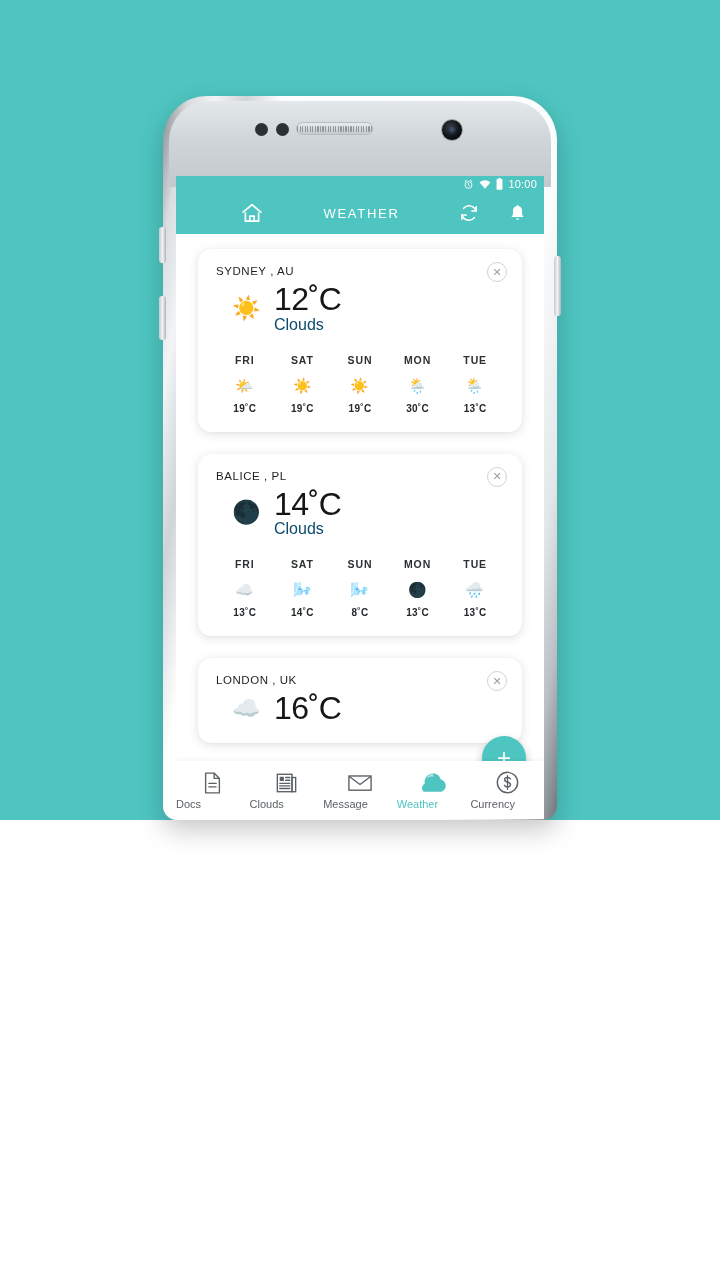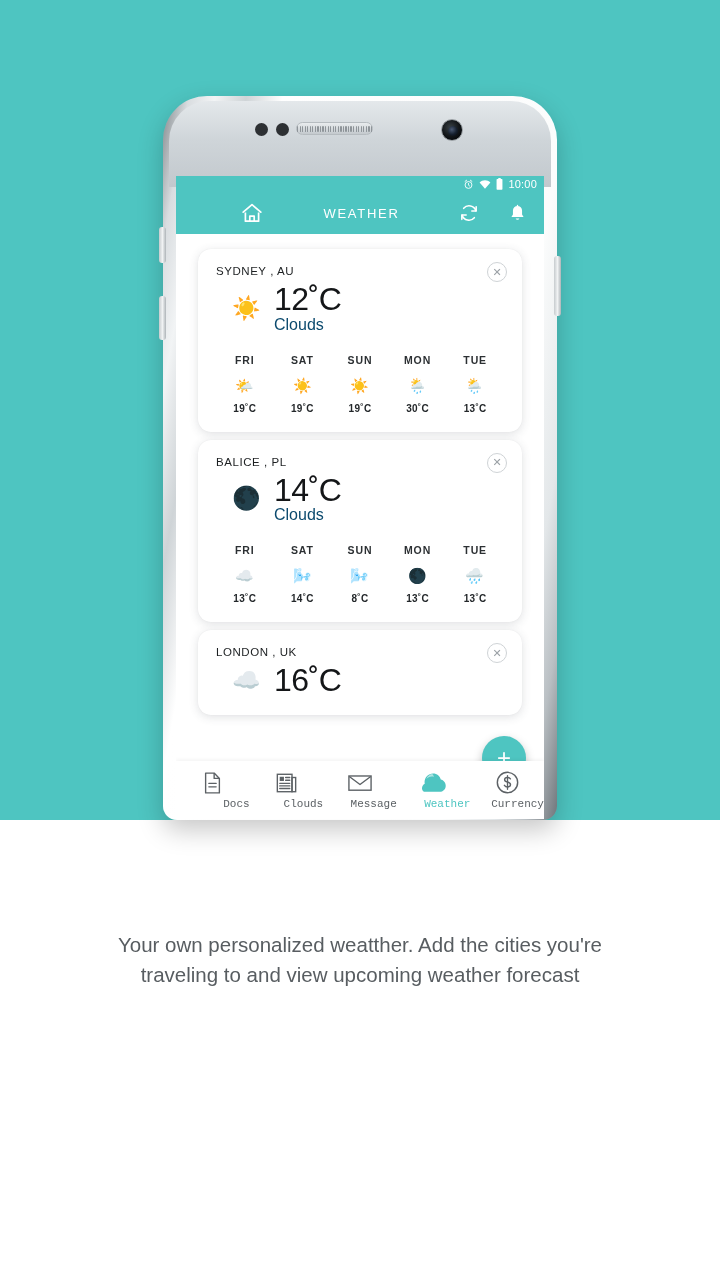--- a/index.html
+++ b/index.html
@@ -100,21 +100,21 @@
 
   
   .content{
     position:relative; height:585px; background:#ffffff;
     padding:15px 22px 0 22px; overflow:hidden;
   }
   .card{
     background:#fff; border-radius:13px;
     box-shadow:0 2px 10px rgba(60,70,80,.16), 0 0 1px rgba(0,0,0,.08);
     padding:16px 18px 18px 18px;
-    margin-bottom:8px;
+    margin-bottom:22px;
     position:relative;
   }
   .card-city{
     font-size:11.5px; color:#1d2022; letter-spacing:.55px; font-weight:400;
   }
   .card-close{
     position:absolute; right:15px; top:13px;
     width:20px; height:20px; border-radius:50%;
     border:1px solid #cfd3d6;
     display:flex; align-items:center; justify-content:center;
@@ -147,21 +147,21 @@
     z-index:20;
   }
 
   
   .bottomnav{
     position:absolute; left:0; bottom:0; width:368px; height:58px;
     background:#fff; display:flex; align-items:center;
     box-shadow:0 -1px 4px rgba(0,0,0,.06);
     z-index:25;
   }
-  .nav-item{ flex:1; text-align:right;font-family:Liberation Mono, monospace; }
+  .nav-item{ flex:1; text-align:left; }
   .nav-ico{ height:24px; display:flex; align-items:center; justify-content:center; }
   .nav-label{ font-size:11px; color:#5c6165; margin-top:3px; }
   .nav-item.active .nav-label{ color:#4ec5c1; }
 
   
   .lower-title{
     position:absolute; left:0; top:873px; width:720px; text-align:center;
     font-size:31px; color:#53c6c0; font-weight:700; letter-spacing:.2px;
   }
   .lower-desc{
@@ -422,15 +422,14 @@
             </svg>
           </div>
           <div class="nav-label">Currency</div>
         </div>
 
       </div>
 
     </div>
   </div>
 
-  <div class="lower-desc">Your own personalized weatther. Add the cities you're traveling to and view upcoming weather forecast</div>
 
 </div>
 
 </body></html>

